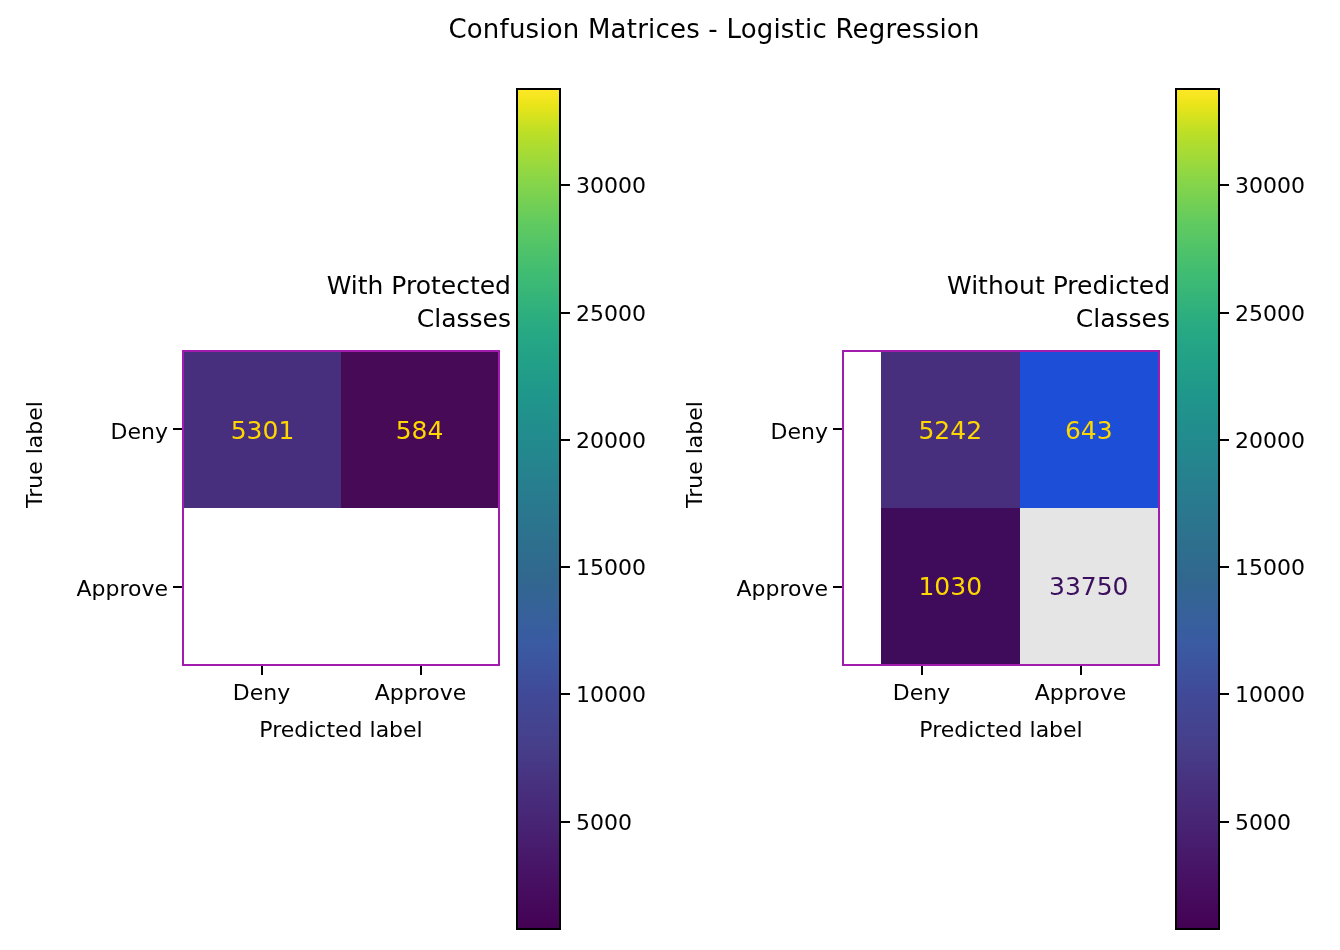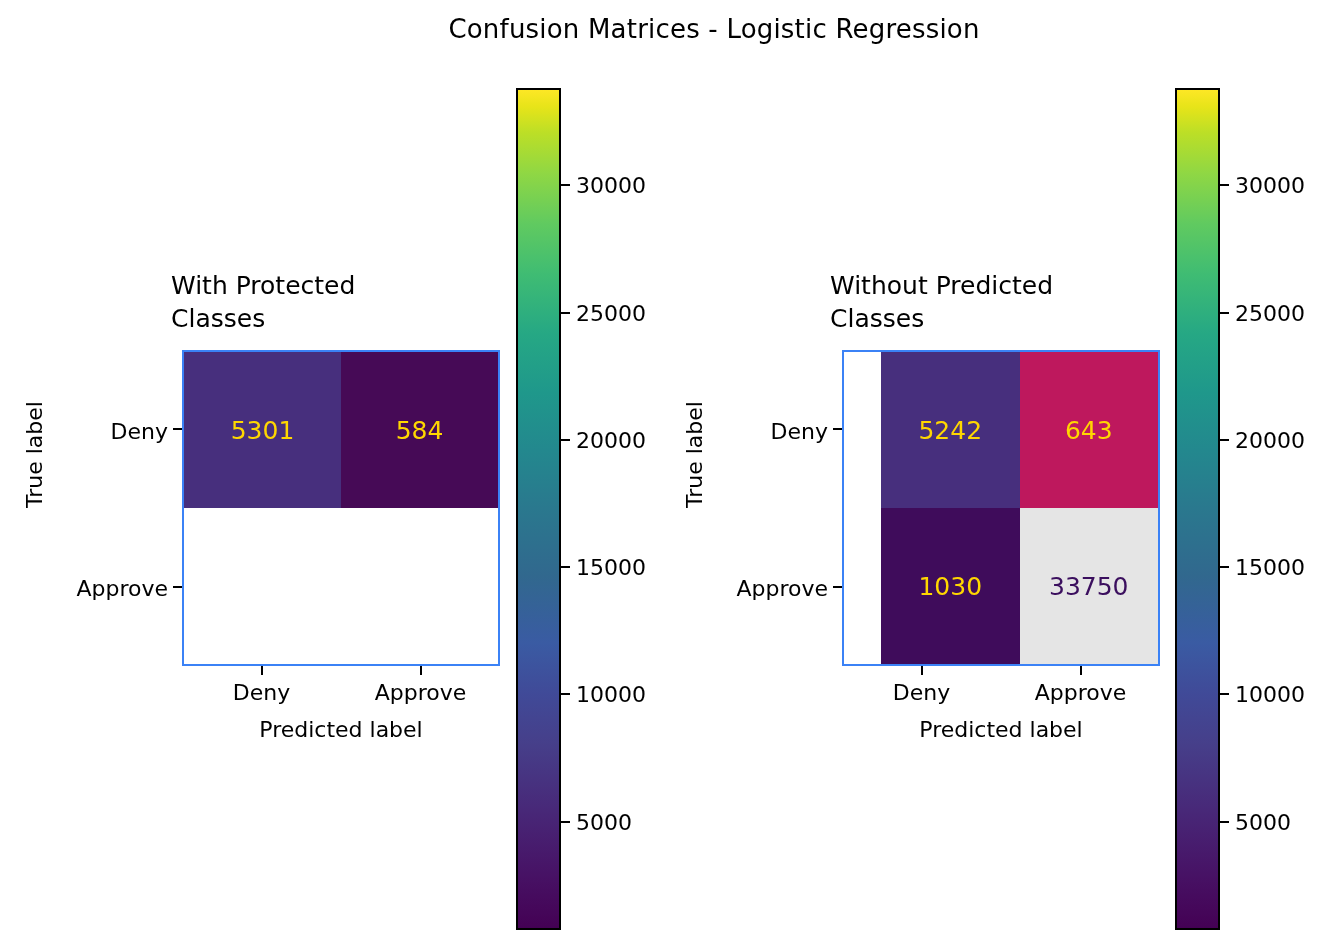--- a/index.html
+++ b/index.html
@@ -29,38 +29,38 @@
   }
 
   .panel { position: absolute; top: 0; height: 950px; }
   .panel-left  { left: 0;   width: 670px; }
   .panel-right { left: 670px; width: 670px; }
 
   .ax-title {
     position: absolute;
     top: 270px;
     width: 340px;
-    text-align: left;
+    text-align: right;
     font-size: 25px;
     line-height: 1.30;
     color: #000;
   }
   .panel-left  .ax-title { left: 171px; }
   .panel-right .ax-title { left: 160px; }
 
   
   .heatmap {
     position: absolute;
     top: 350px;
     width: 318px;
     height: 316px;
     display: grid;
     grid-template-columns: 1fr 1fr;
     grid-template-rows: 1fr 1fr;
-    border: 2px solid #3b82f6;
+    border: 2px solid #a21caf;
     box-sizing: border-box;
   }
   .panel-left  .heatmap { left: 182px; }
   .panel-right .heatmap { left: 172px; padding-left: 37px; }
 
   .cell {
     display: flex;
     align-items: center;
     justify-content: center;
     font-size: 25px;
@@ -243,21 +243,21 @@
 
   <div class="ylabel">True label</div>
 
   <div class="ytick ytick-deny">Deny</div>
   <div class="ytick ytick-approve">Approve</div>
   <div class="ytick-mark ytm-deny"></div>
   <div class="ytick-mark ytm-approve"></div>
 
   <div class="heatmap">
     <div class="cell" style="background:#472f7d;color:#ffd700">5242</div>
-    <div class="cell" style="background:#be185d;color:#ffd700">643</div>
+    <div class="cell" style="background:#1d4ed8;color:#ffd700">643</div>
     <div class="cell" style="background:#3f0c5b;color:#ffd700">1030</div>
     <div class="cell" style="background:#e5e5e5;color:#3b0f5e">33750</div>
   </div>
 
   <div class="xtick-mark xtm-deny"></div>
   <div class="xtick-mark xtm-approve"></div>
   <div class="xtick xtick-deny">Deny</div>
   <div class="xtick xtick-approve">Approve</div>
   <div class="xlabel">Predicted label</div>
 

